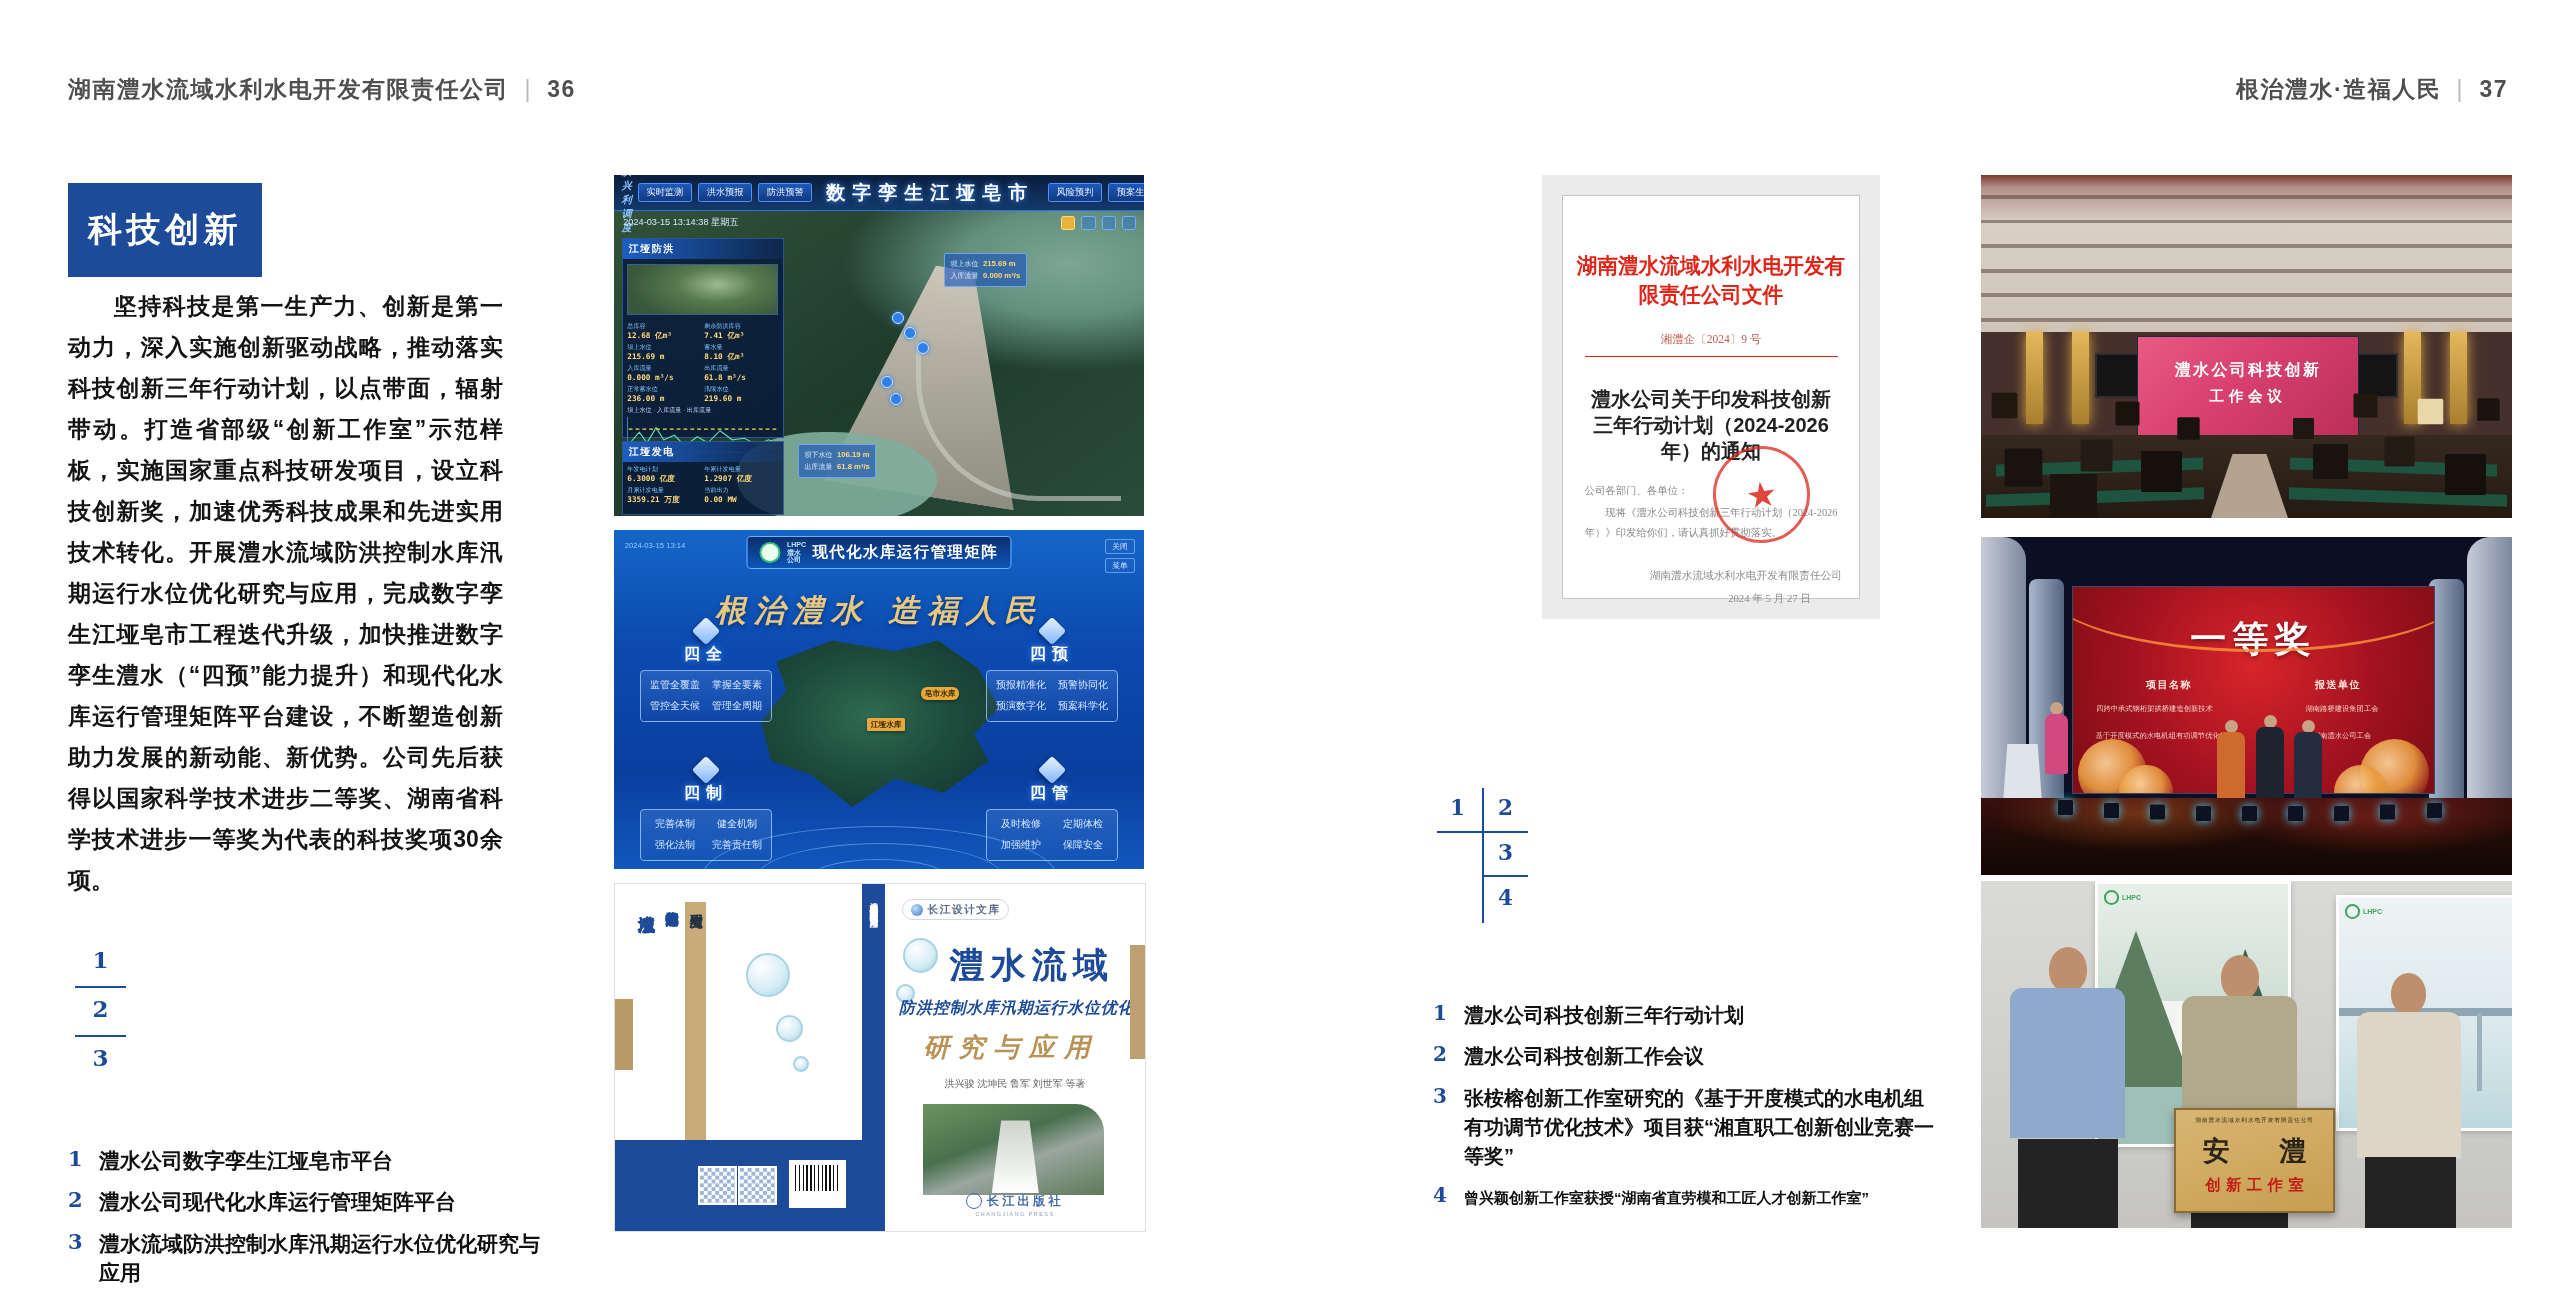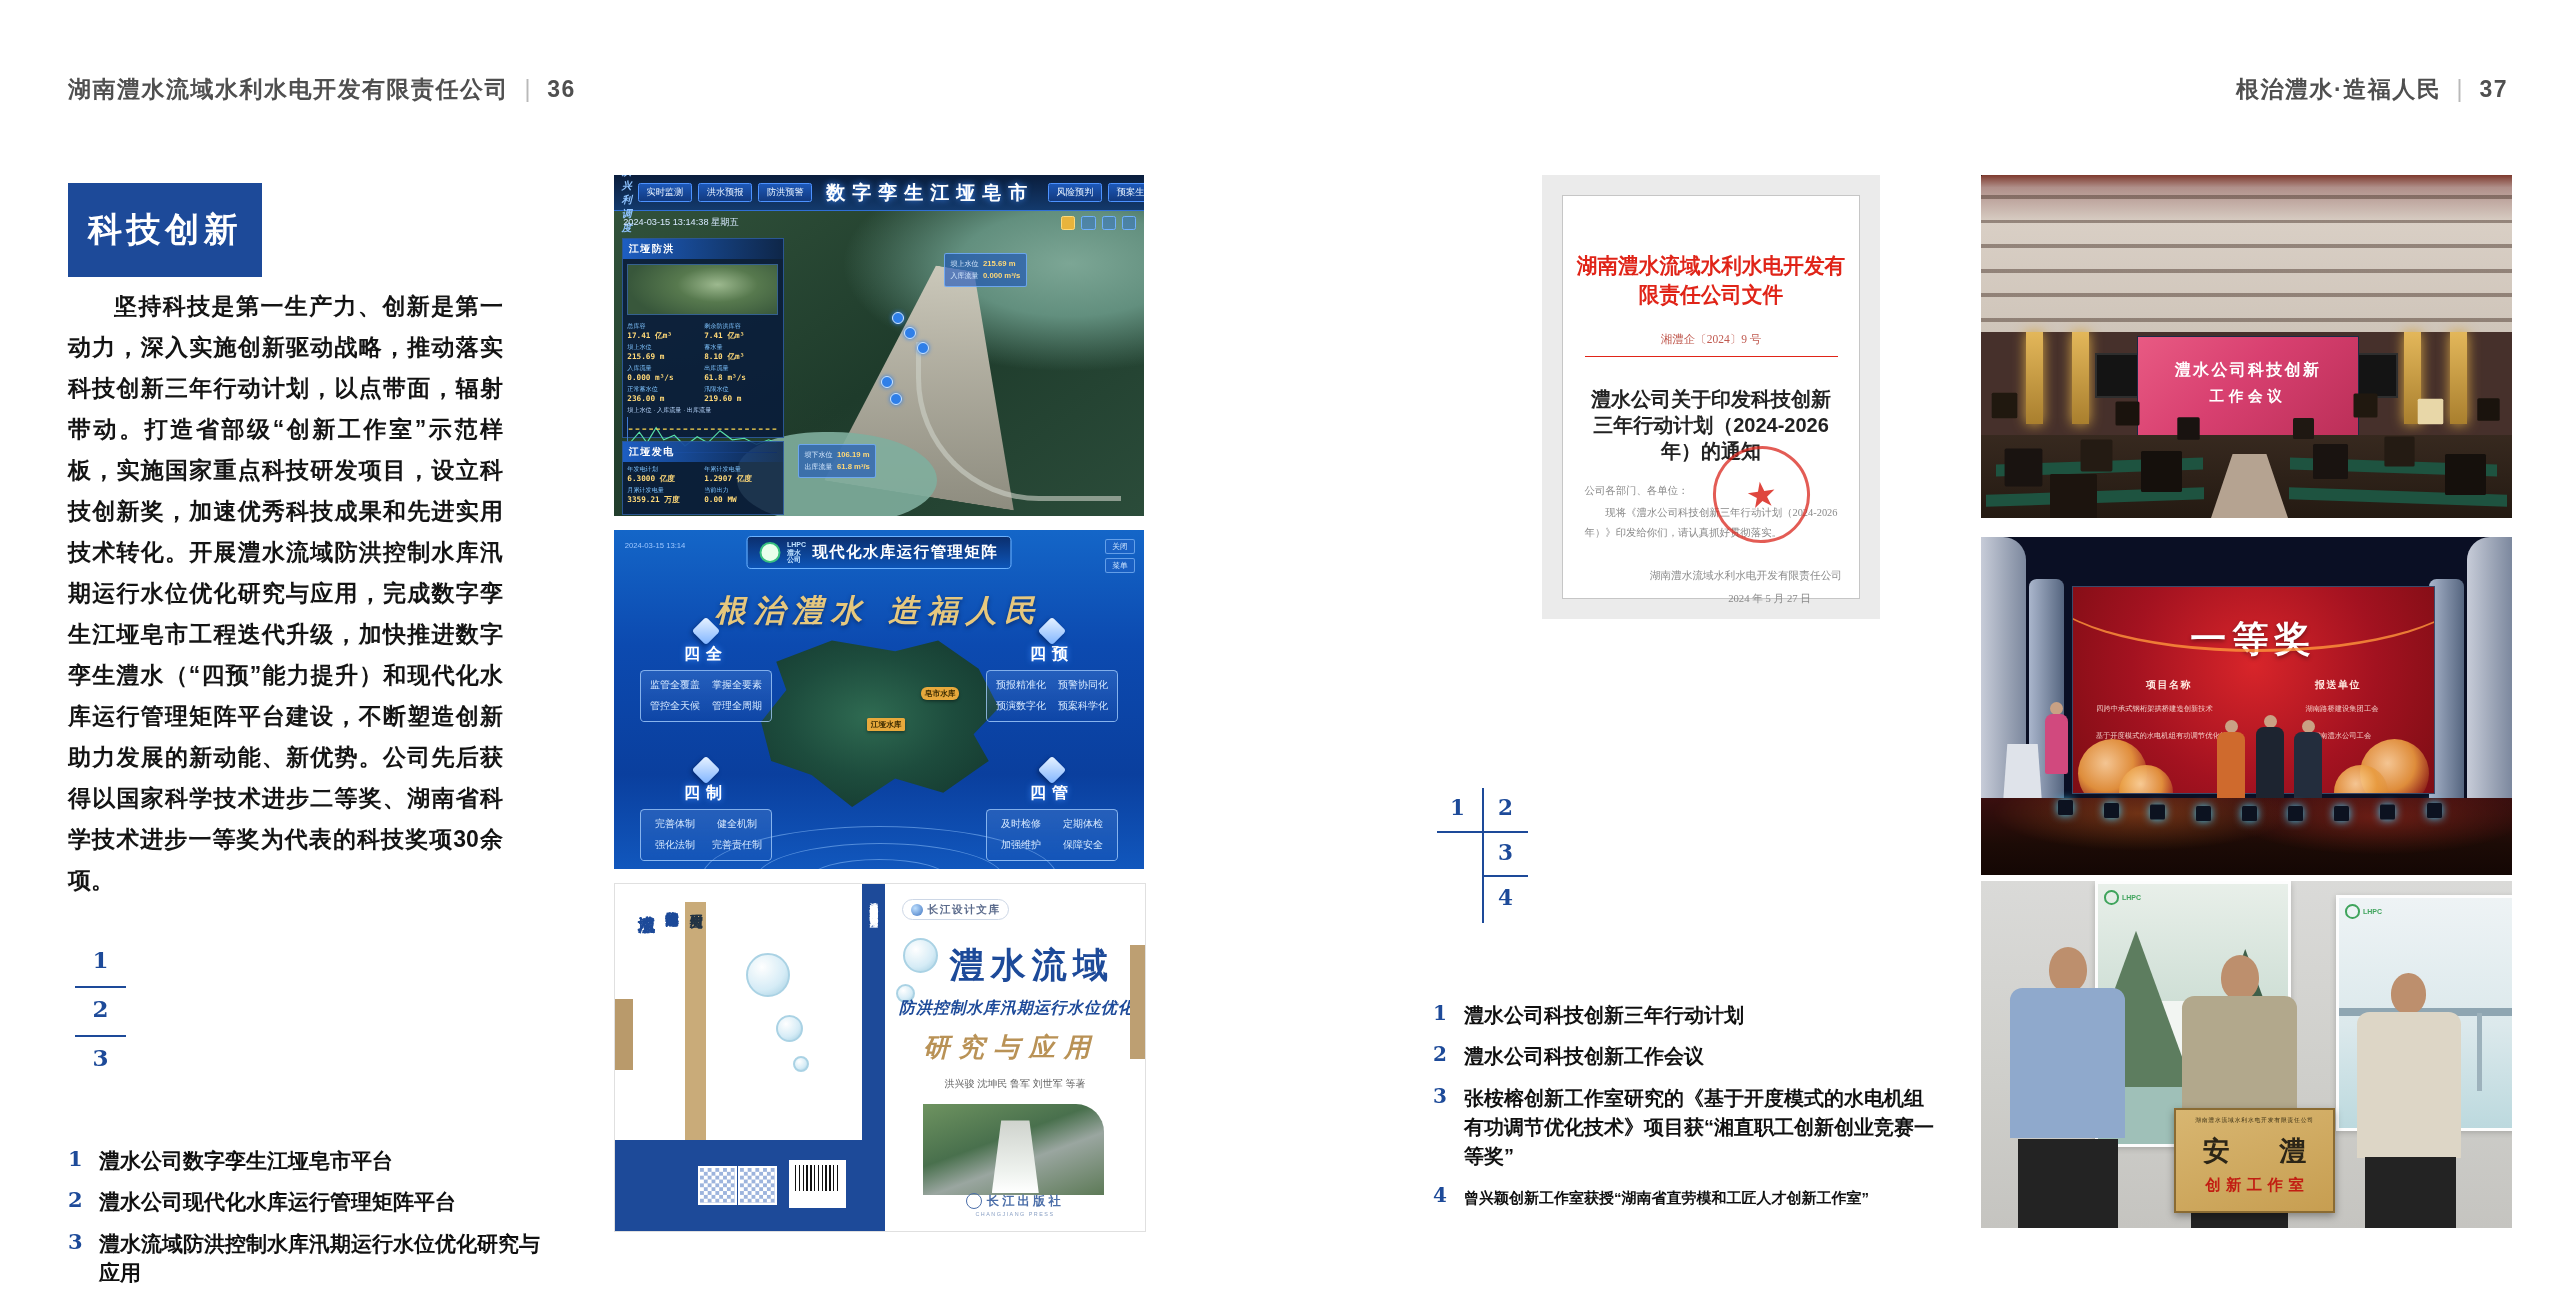--- a/index.html
+++ b/index.html
@@ -320,21 +320,21 @@
     <div class="dash-icons">
       <span class="dash-ic y"></span>
       <span class="dash-ic"></span>
       <span class="dash-ic"></span>
       <span class="dash-ic"></span>
     </div>
     <div id="dash-p1" class="dash-panel">
       <div class="dash-ptitle">江垭防洪</div>
       <div class="dash-thumb"></div>
       <div class="dash-grid">
-        <div class="dash-cell"><span class="dash-l">总库容</span><span class="dash-v">17.41 亿m³</span></div>
+        <div class="dash-cell"><span class="dash-l">总库容</span><span class="dash-v">12.68 亿m³</span></div>
         <div class="dash-cell"><span class="dash-l">剩余防洪库容</span><span class="dash-v">7.41 亿m³</span></div>
         <div class="dash-cell"><span class="dash-l">坝上水位</span><span class="dash-v">215.69 m</span></div>
         <div class="dash-cell"><span class="dash-l">蓄水量</span><span class="dash-v">8.10 亿m³</span></div>
         <div class="dash-cell"><span class="dash-l">入库流量</span><span class="dash-v">0.000 m³/s</span></div>
         <div class="dash-cell"><span class="dash-l">出库流量</span><span class="dash-v">61.8 m³/s</span></div>
         <div class="dash-cell"><span class="dash-l">正常蓄水位</span><span class="dash-v">236.00 m</span></div>
         <div class="dash-cell"><span class="dash-l">汛限水位</span><span class="dash-v">219.60 m</span></div>
       </div>
       <div class="dash-legend">坝上水位 · 入库流量 · 出库流量</div>
       <svg class="dash-chart" width="149" height="35" viewBox="0 0 194 46">

